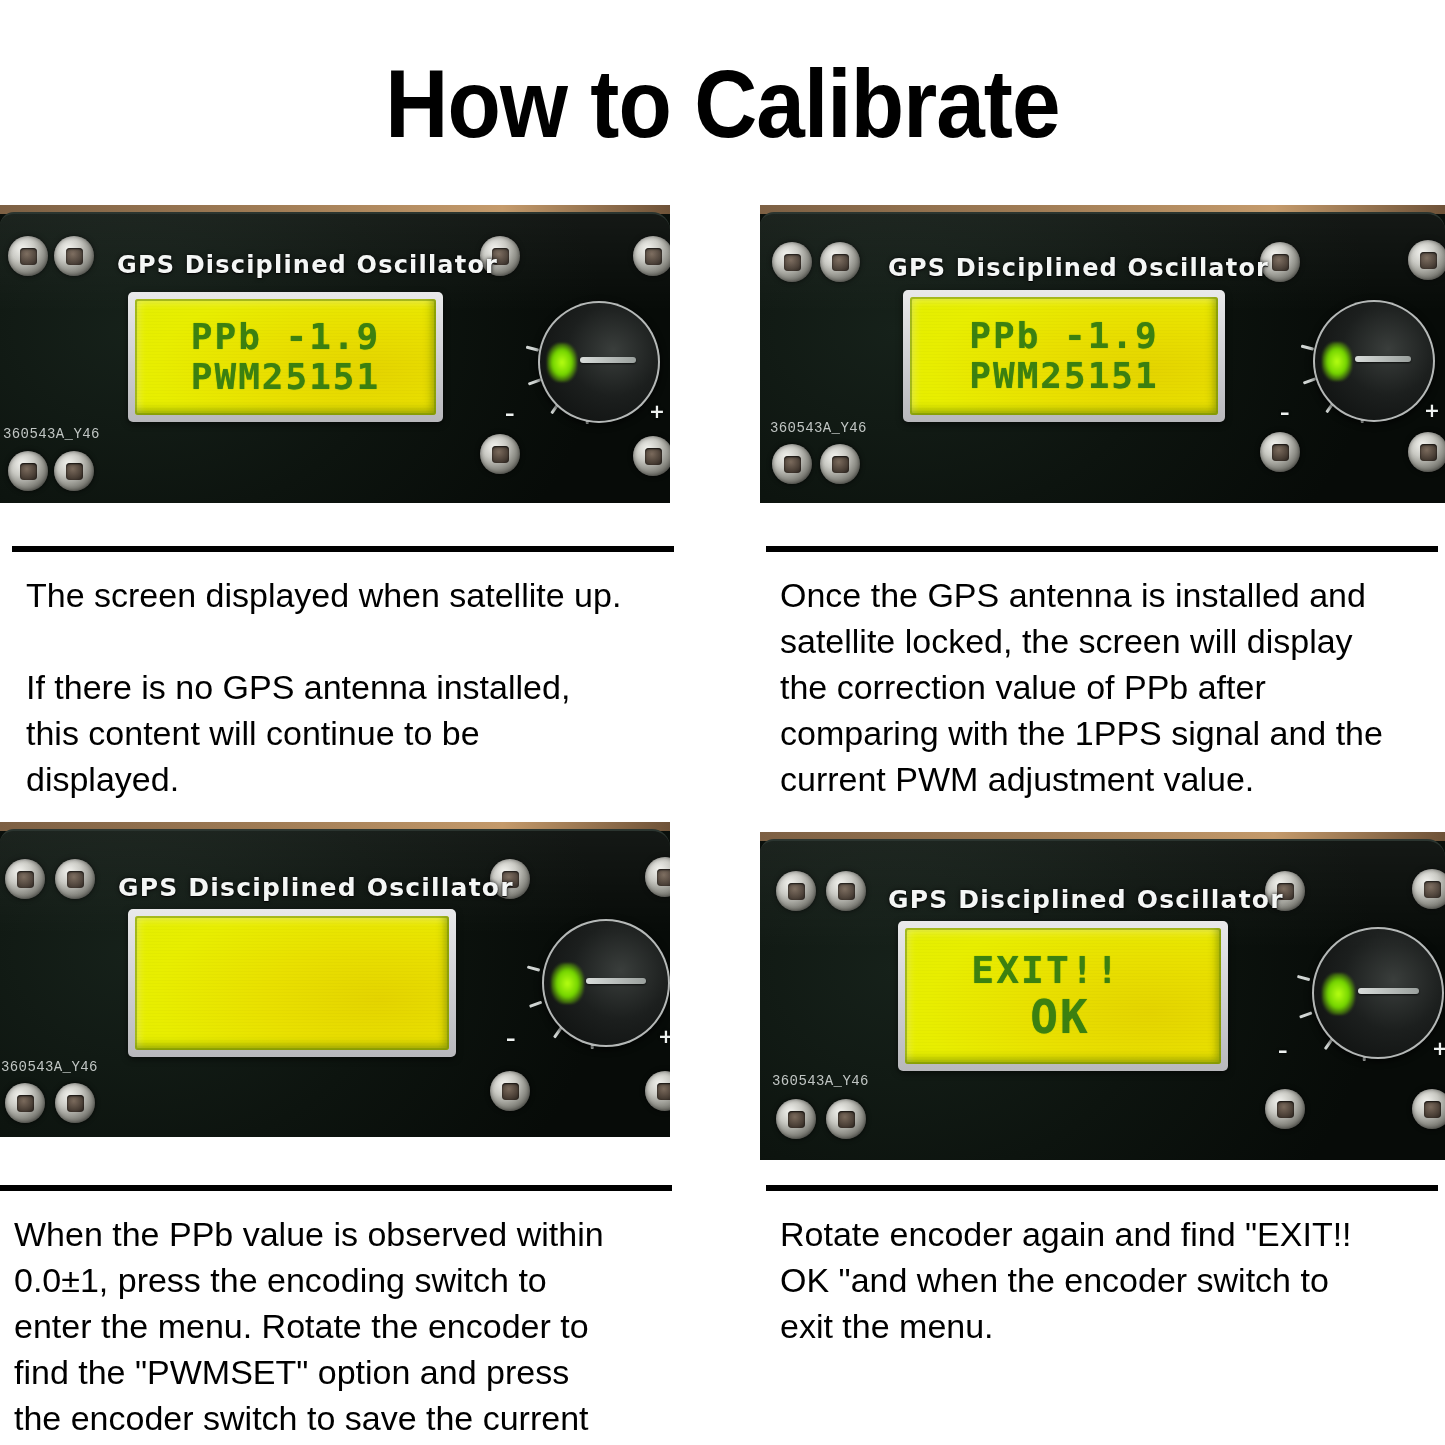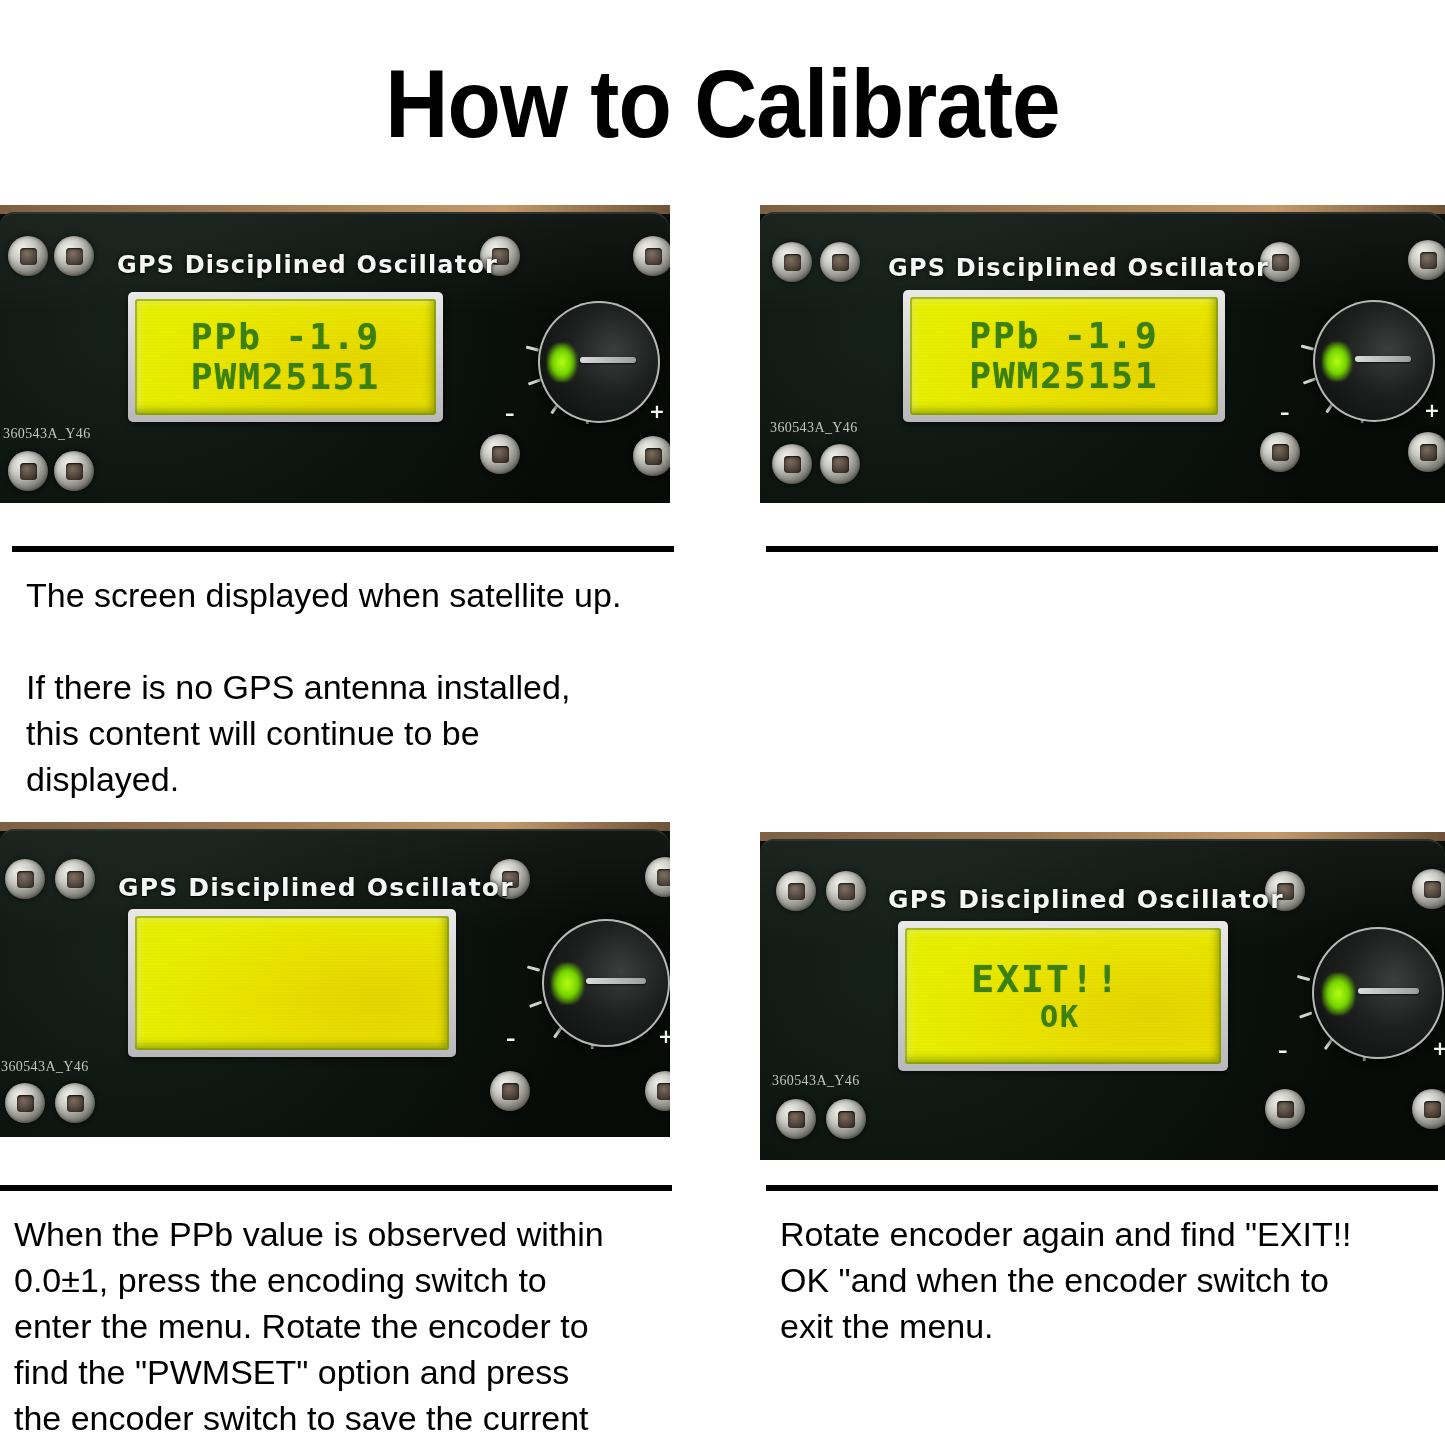--- a/index.html
+++ b/index.html
@@ -111,21 +111,21 @@
     font-weight: bold;
     letter-spacing: 1.2px;
     text-shadow: 0 0 4px rgba(0,0,0,0.9), 0 1px 1px #000;
     white-space: nowrap;
   }
 
   
   .serial {
     position: absolute;
     color: #cfd4d2;
-    font-family: Liberation Serif, serif;
+    font-family: Liberation Mono, monospace;
     font-size: 14px;
     letter-spacing: 0.4px;
     opacity: 0.92;
     white-space: nowrap;
   }
 
   
   .lcd-bezel {
     position: absolute;
     background: linear-gradient(180deg, #e9e9ea 0%, #d3d3d6 45%, #b8b8bc 100%);
@@ -348,20 +348,25 @@
         </div>
         <div class="knob-sign" style="left:8px;  top:117px;">–</div>
         <div class="knob-sign" style="left:152px; top:115px;">+</div>
       </div>
     </div>
   </div>
 </div>
 
 <div class="caption-block cb-tr">
   <div class="rule"></div>
+  <div class="caption-text indent">Once the GPS antenna is installed and
+satellite locked, the screen will display
+the correction value of PPb after
+comparing with the 1PPS signal and the
+current PWM adjustment value.</div>
 </div>
 
 <div class="quadrant q-bl">
   <div class="photo bot">
     <div class="desk-sliver"></div>
     <div class="panel">
       <div class="screw" style="left:5px;  top:28px;"></div>
       <div class="screw" style="left:55px; top:28px;"></div>
       <div class="screw" style="left:490px;top:28px;"></div>
       <div class="screw" style="left:645px;top:26px;"></div>
@@ -423,21 +428,21 @@
       <div class="screw" style="left:505px;top:248px;"></div>
       <div class="screw" style="left:652px;top:248px;"></div>
 
       <div class="brand" style="left:128px; top:44px; font-size:25px;">GPS Disciplined Oscillator</div>
 
       <div class="serial" style="left:12px; top:232px;">360543A_Y46</div>
 
       <div class="lcd-bezel" style="left:138px; top:80px; width:330px; height:150px;">
         <div class="lcd-glass">
           <div class="lcd-line" style="font-size:38px; padding-right:34px;">EXIT!!</div>
-          <div class="lcd-line" style="font-size:30px; padding-right:6px;">OK</div>
+          <div class="lcd-line" style="font-size:46px; padding-right:6px;">OK</div>
         </div>
       </div>
 
       <div class="knob-wrap" style="left:512px; top:68px; width:180px; height:168px;">
         <div class="knob-ticks">
           <div class="tick" style="transform: rotate(180deg) translate(-1.25px,0) translateY(-68px);"></div>
           <div class="tick" style="transform: rotate(215deg) translate(-1.25px,0) translateY(-68px);"></div>
           <div class="tick" style="transform: rotate(250deg) translate(-1.25px,0) translateY(-68px);"></div>
           <div class="tick" style="transform: rotate(285deg) translate(-1.25px,0) translateY(-68px);"></div>
           <div class="tick" style="transform: rotate(145deg) translate(-1.25px,0) translateY(-68px);"></div>

